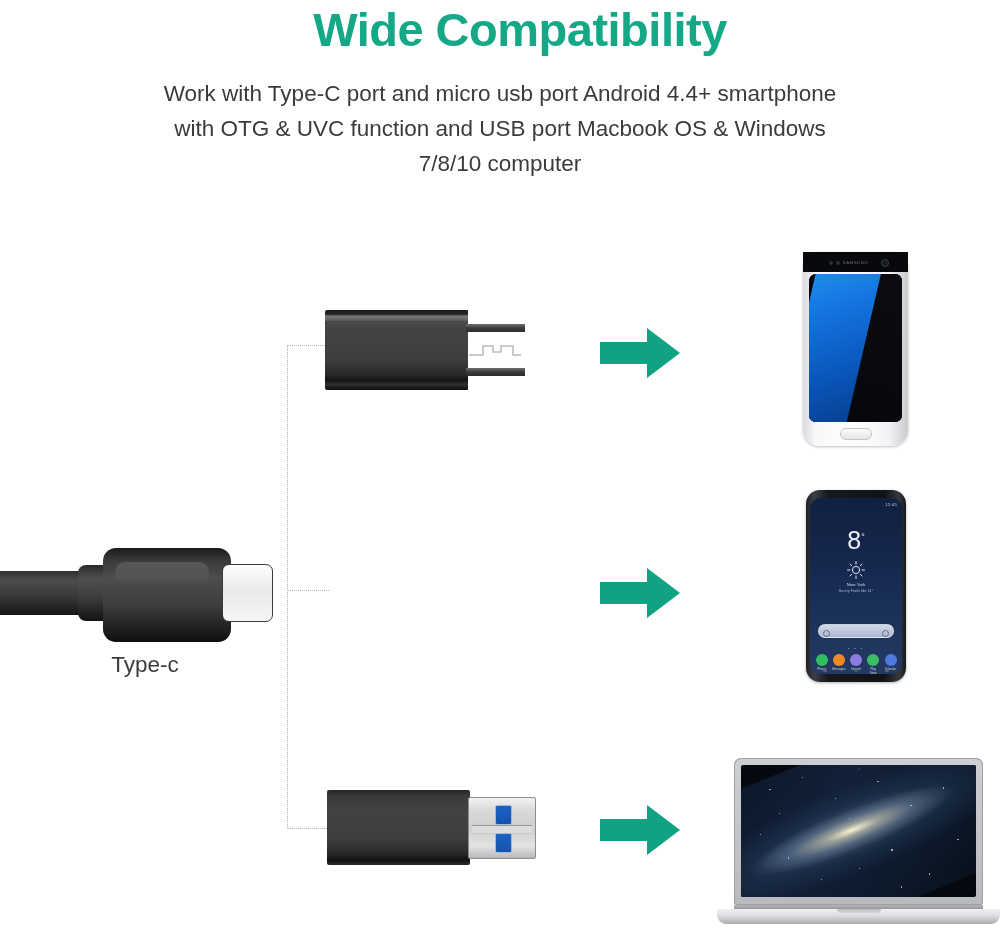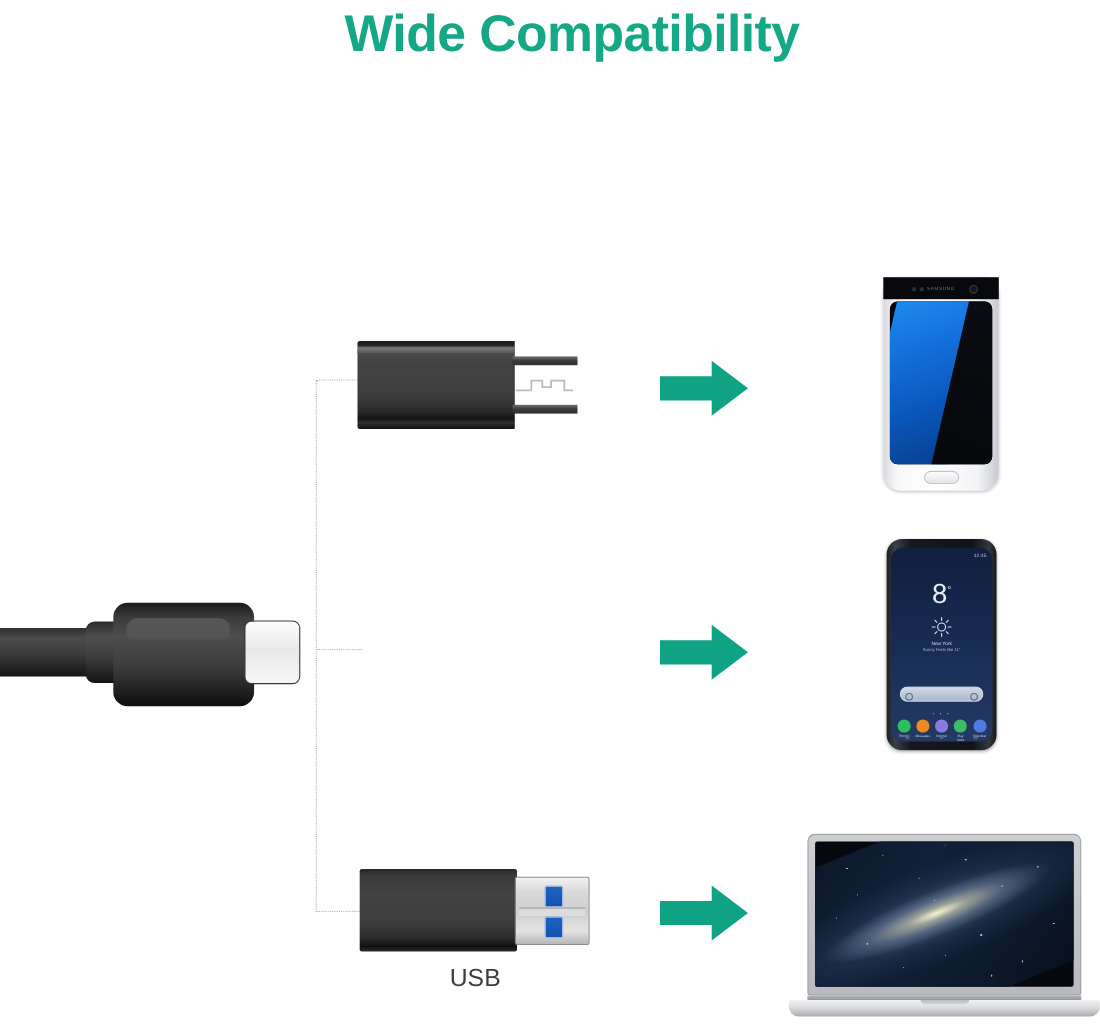--- a/index.html
+++ b/index.html
@@ -304,20 +304,21 @@
     background:linear-gradient(to bottom,#b9bbbf,#d4d6d9);
     border-radius:0 0 5px 5px;
   }
 </style>
 </head>
 <body>
 
 <div id="stage">
 
   <div class="title">Wide Compatibility</div>
+  <div class="subtitle">Work with Type-C port and micro usb port Android 4.4+ smartphone with OTG &amp; UVC function and USB port Macbook OS &amp; Windows 7/8/10 computer</div>
 
   <div class="dot-v"></div>
   <div class="dot-h top"></div>
   <div class="dot-h mid"></div>
   <div class="dot-h bottom"></div>
 
   <div class="conn" id="micro-usb">
     <div class="mu-body"></div>
     <div class="mu-tip">
       <div class="mu-bar t"></div>
@@ -328,29 +329,29 @@
       </div>
       <div class="mu-bar b"></div>
     </div>
   </div>
 
   <div class="conn" id="type-c">
     <div class="tc-cable"></div>
     <div class="tc-strain"></div>
     <div class="tc-body"></div>
     <div class="tc-tip"></div>
+    <div class="conn-label">Type-c</div>
   </div>
 
   <div class="conn" id="usb-a">
     <div class="ua-body"></div>
     <div class="ua-shell">
       <div class="ua-blue t"></div>
       <div class="ua-blue b"></div>
     </div>
-    <div class="conn-label">USB</div>
   </div>
 
   <div class="arrow" id="arrow-1">
     <svg width="80" height="50" viewBox="0 0 80 50">
       <path d="M0 14 H47 V0 L80 25 L47 50 V36 H0 Z" fill="#0FA383"></path>
     </svg>
   </div>
   <div class="arrow" id="arrow-2">
     <svg width="80" height="50" viewBox="0 0 80 50">
       <path d="M0 14 H47 V0 L80 25 L47 50 V36 H0 Z" fill="#0FA383"></path>

